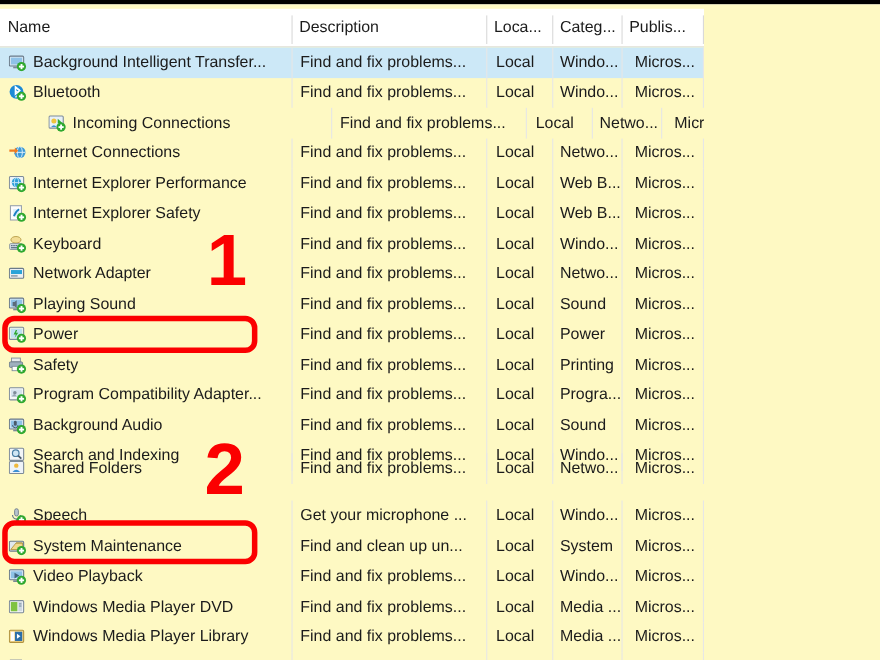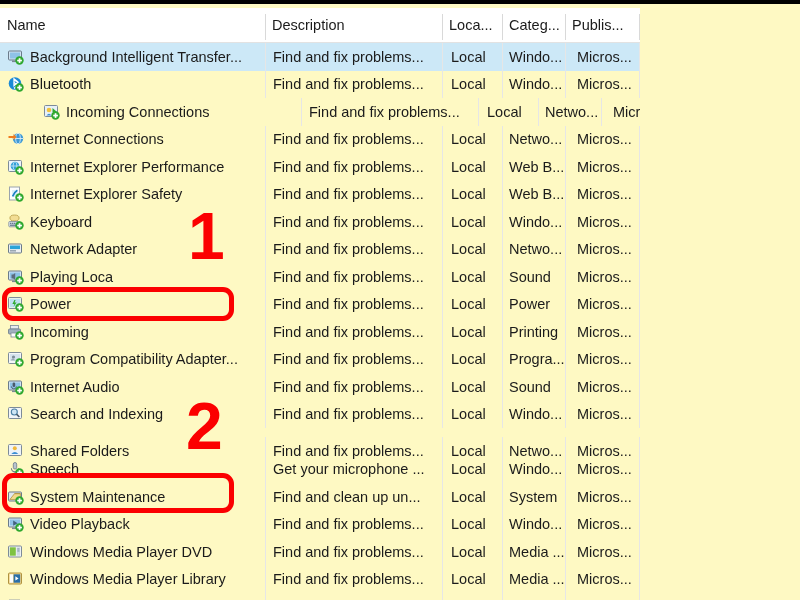--- a/index.html
+++ b/index.html
@@ -298,21 +298,21 @@
               <svg viewBox="0 0 16 16">
                 <rect x="0.5" y="2" width="13" height="9" rx="1" fill="#cfe3f2" stroke="#6b7b8a" stroke-width="1"></rect>
                 <rect x="2" y="3.5" width="10" height="6" fill="#8fc2e8"></rect>
                 <rect x="4" y="11.5" width="6" height="1.6" fill="#7b8794"></rect>
                 <path d="M3.5 5.6 H5.2 L7.2 4 V11 L5.2 9.4 H3.5 Z" fill="#5b6b7b"></path>
                 <circle cx="11.5" cy="11.5" r="4.2" fill="#2fa82f"></circle>
                 <rect x="10.7" y="9.2" width="1.7" height="4.7" fill="#fff"></rect>
                 <rect x="9.2" y="10.7" width="4.7" height="1.7" fill="#fff"></rect>
               </svg>
             </span>
-            <span>Playing Loca</span>
+            <span>Playing Sound</span>
           </span>
         </div>
         <div class="cell c-desc">Find and fix problems...</div>
         <div class="cell c-loc">Local</div>
         <div class="cell c-cat">Sound</div>
         <div class="cell c-pub">Micros...</div>
         <div class="rowdiv d1"></div>
         <div class="rowdiv d2"></div>
         <div class="rowdiv d3"></div>
         <div class="rowdiv d4"></div>
@@ -350,21 +350,21 @@
             <span class="ico">
               <svg viewBox="0 0 16 16">
                 <rect x="2.5" y="1.5" width="8" height="3.5" fill="#e7ebef" stroke="#7d8b99" stroke-width="0.8"></rect>
                 <rect x="0.5" y="5" width="12" height="5" rx="1" fill="#9fb0bf" stroke="#6b7b8a" stroke-width="0.8"></rect>
                 <rect x="3" y="9" width="7" height="4" fill="#fdfdfd" stroke="#7d8b99" stroke-width="0.8"></rect>
                 <circle cx="11.5" cy="11.5" r="4.2" fill="#2fa82f"></circle>
                 <rect x="10.7" y="9.2" width="1.7" height="4.7" fill="#fff"></rect>
                 <rect x="9.2" y="10.7" width="4.7" height="1.7" fill="#fff"></rect>
               </svg>
             </span>
-            <span>Incoming</span>
+            <span>Safety</span>
           </span>
         </div>
         <div class="cell c-desc">Find and fix problems...</div>
         <div class="cell c-loc">Local</div>
         <div class="cell c-cat">Printing</div>
         <div class="cell c-pub">Micros...</div>
         <div class="rowdiv d1"></div>
         <div class="rowdiv d2"></div>
         <div class="rowdiv d3"></div>
         <div class="rowdiv d4"></div>
@@ -405,21 +405,21 @@
                 <rect x="0.5" y="2" width="13" height="9" rx="1" fill="#cfe3f2" stroke="#6b7b8a" stroke-width="1"></rect>
                 <rect x="2" y="3.5" width="10" height="6" fill="#8fc2e8"></rect>
                 <rect x="4" y="11.5" width="6" height="1.6" fill="#7b8794"></rect>
                 <rect x="4.6" y="3.5" width="2.6" height="4.6" rx="1.3" fill="#4a5a6a"></rect>
                 <path d="M3.4 7.4 A2.5 2.5 0 0 0 8.4 7.4" fill="none" stroke="#4a5a6a" stroke-width="0.9"></path>
                 <circle cx="11.5" cy="11.5" r="4.2" fill="#2fa82f"></circle>
                 <rect x="10.7" y="9.2" width="1.7" height="4.7" fill="#fff"></rect>
                 <rect x="9.2" y="10.7" width="4.7" height="1.7" fill="#fff"></rect>
               </svg>
             </span>
-            <span>Internet Audio</span>
+            <span>Background Audio</span>
           </span>
         </div>
         <div class="cell c-desc">Find and fix problems...</div>
         <div class="cell c-loc">Local</div>
         <div class="cell c-cat">Sound</div>
         <div class="cell c-pub">Micros...</div>
         <div class="rowdiv d1"></div>
         <div class="rowdiv d2"></div>
         <div class="rowdiv d3"></div>
         <div class="rowdiv d4"></div>
@@ -441,21 +441,21 @@
         <div class="cell c-desc">Find and fix problems...</div>
         <div class="cell c-loc">Local</div>
         <div class="cell c-cat">Windo...</div>
         <div class="cell c-pub">Micros...</div>
         <div class="rowdiv d1"></div>
         <div class="rowdiv d2"></div>
         <div class="rowdiv d3"></div>
         <div class="rowdiv d4"></div>
         <div class="rowdiv d5"></div>
       </div>
-      <div class="row" style="top: 394px;">
+      <div class="row" style="top: 369px;">
         <div class="cell c-name">
           <span class="nm">
             <span class="ico">
               <svg viewBox="0 0 16 16">
                 <rect x="0.5" y="1.5" width="13" height="11" rx="1" fill="#eef3f8" stroke="#7d8b99" stroke-width="1"></rect>
                 <circle cx="6.8" cy="5.3" r="2" fill="#f0b93c"></circle>
                 <path d="M3.3 11 Q6.8 6.9 10.3 11 Z" fill="#3b8fd4"></path>
               </svg>
             </span>
             <span>Shared Folders</span>

